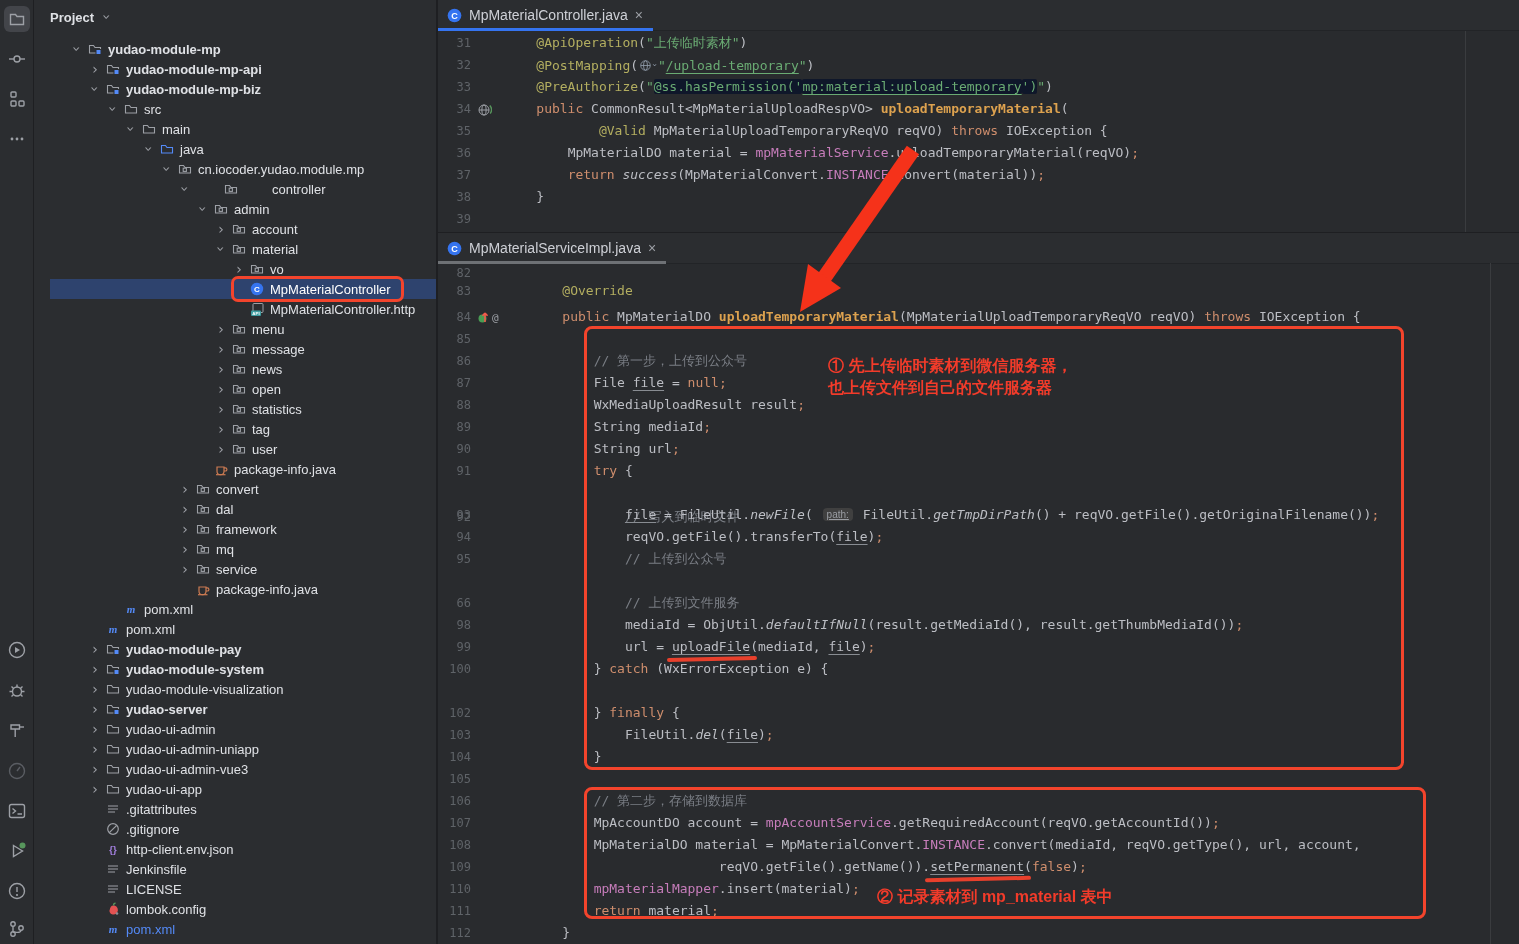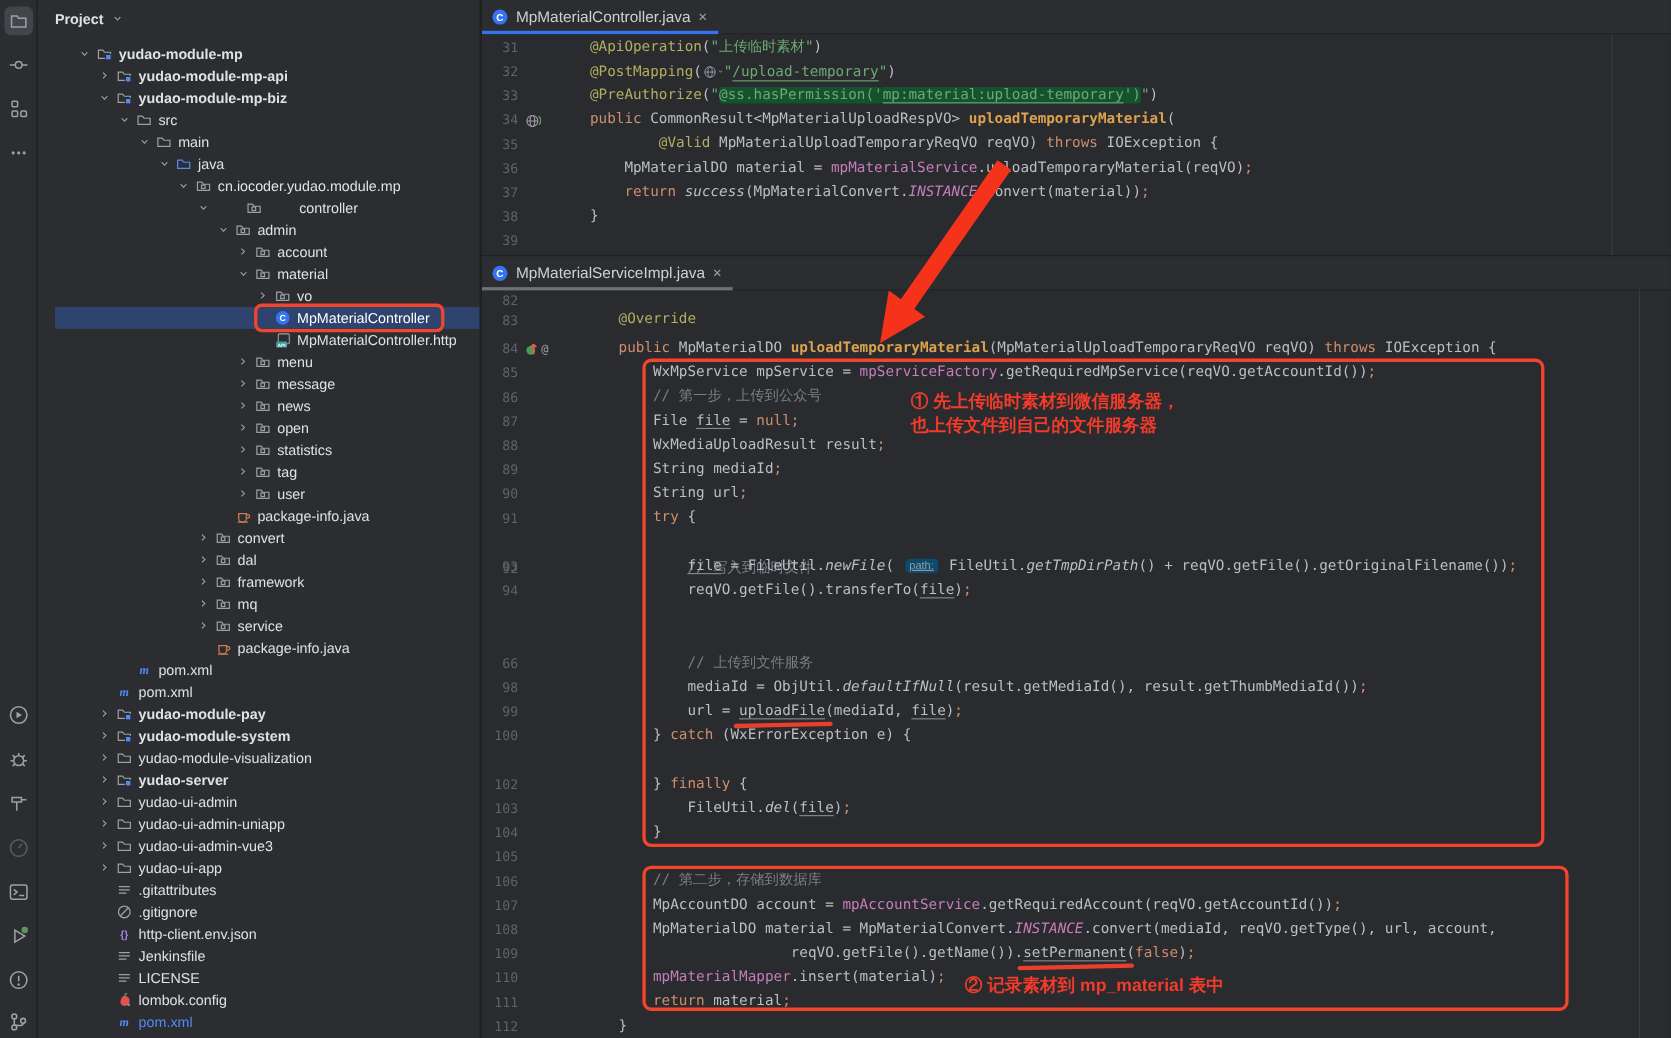--- a/index.html
+++ b/index.html
@@ -58,30 +58,30 @@
   .editor-bottom .ctext { left:93px; }
   .guide { position:absolute; width:1px; background:#3A3C3F; }
 
   
   .t-k  { color:#CF8E6D; }
   .t-a  { color:#B3AE60; }
   .t-s  { color:#6AAB73; }
   .t-su { color:#6AAB73; text-decoration:underline; text-underline-offset:3px; }
   .t-c  { color:#7A7E85; }
   .t-f  { color:#C77DBB; }
-  .t-sf { color:#C77DBB; font-style:italic; }
+  .t-sf { color:#C77DBB; }
   .t-md { color:#DDA24F; font-weight:bold; }
   .t-sm { font-style:italic; }
   .t-se { color:#CF8E6D; }
   .t-u  { text-decoration:underline; text-decoration-color:#888C92; text-underline-offset:3px; }
-  .t-h  { background:#14532d; border-radius:2px; }
+  .t-h  { background:#0f172a; border-radius:2px; }
   .t-r  { position:relative; }
   .t-r::after { content:""; position:absolute; left:-5px; right:-7px; bottom:-7px; height:4px;
                 background:#E8402C; border-radius:3px; transform:rotate(-1.3deg); }
-  .chip { display:inline-block; background:#0c4a6e; color:#9A9DA3; border-radius:4px;
+  .chip { display:inline-block; background:#404040; color:#9A9DA3; border-radius:4px;
           font:10px "Liberation Sans", sans-serif; padding:1px 4px; margin:0 2px;
           vertical-align:1px;text-decoration:underline; }
   .iglobe { display:inline-flex; align-items:center; vertical-align:-2px; margin:0 1px; }
 
   
   .overlay { position:absolute; inset:0; z-index:20; pointer-events:none; }
   .red-box { position:absolute; border:3px solid #F3442C; border-radius:8px; }
   .red-note { position:absolute; color:#F23B2A; font-size:16px; font-weight:bold;
               line-height:22px; white-space:nowrap; }
 </style>
@@ -709,21 +709,20 @@
               <circle cx="5.5" cy="8.5" r="4" fill="#499C54"></circle>
               <path d="M8 12V3M8 3L5.5 5.7M8 3l2.5 2.7" stroke="#F2594B" stroke-width="1.6" fill="none"></path>
             </svg>
             <span style="color:#9DA0A6;font:11px 'DejaVu Sans Mono',monospace;margin-left:2px;">@</span>
           </span>
         </span>
         <span class="ctext"><span>    </span><span class="t-k">public</span><span> MpMaterialDO </span><span class="t-md">uploadTemporaryMaterial</span><span>(MpMaterialUploadTemporaryReqVO reqVO) </span><span class="t-k">throws</span><span> IOException {</span></span>
       </div>
       <div class="cline" style="top: 95px;">
         <span class="lnum">85</span>
-        <span class="ctext"><span>        </span><span>WxMpService mpService = </span><span class="t-f">mpServiceFactory</span><span>.getRequiredMpService(reqVO.getAccountId())</span><span class="t-se">;</span></span>
       </div>
       <div class="cline" style="top: 117px;">
         <span class="lnum">86</span>
         <span class="ctext"><span>        </span><span class="t-c">// 第一步，上传到公众号</span></span>
       </div>
       <div class="cline" style="top: 139px;">
         <span class="lnum">87</span>
         <span class="ctext"><span>        </span><span>File </span><span class="t-u">file</span><span> = </span><span class="t-k">null</span><span class="t-se">;</span></span>
       </div>
       <div class="cline" style="top: 161px;">
@@ -746,20 +745,24 @@
         <span class="lnum">92</span>
         <span class="ctext"><span>            </span><span class="t-c">// 写入到临时文件</span></span>
       </div>
       <div class="cline" style="top: 271px;">
         <span class="lnum">93</span>
         <span class="ctext"><span>            </span><span class="t-u">file</span><span> = FileUtil.</span><span class="t-sm">newFile</span><span>( </span><span class="chip">path:</span><span> FileUtil.</span><span class="t-sm">getTmpDirPath</span><span>() + reqVO.getFile().getOriginalFilename())</span><span class="t-se">;</span></span>
       </div>
       <div class="cline" style="top: 293px;">
         <span class="lnum">94</span>
         <span class="ctext"><span>            </span><span>reqVO.getFile().transferTo(</span><span class="t-u">file</span><span>)</span><span class="t-se">;</span></span>
+      </div>
+      <div class="cline" style="top: 315px;">
+        <span class="lnum">95</span>
+        <span class="ctext"><span>            </span><span class="t-c">// 上传到公众号</span></span>
       </div>
       <div class="cline" style="top: 359px;">
         <span class="lnum">66</span>
         <span class="ctext"><span>            </span><span class="t-c">// 上传到文件服务</span></span>
       </div>
       <div class="cline" style="top: 381px;">
         <span class="lnum">98</span>
         <span class="ctext"><span>            </span><span>mediaId = ObjUtil.</span><span class="t-sm">defaultIfNull</span><span>(result.getMediaId(), result.getThumbMediaId())</span><span class="t-se">;</span></span>
       </div>
       <div class="cline" style="top: 403px;">

